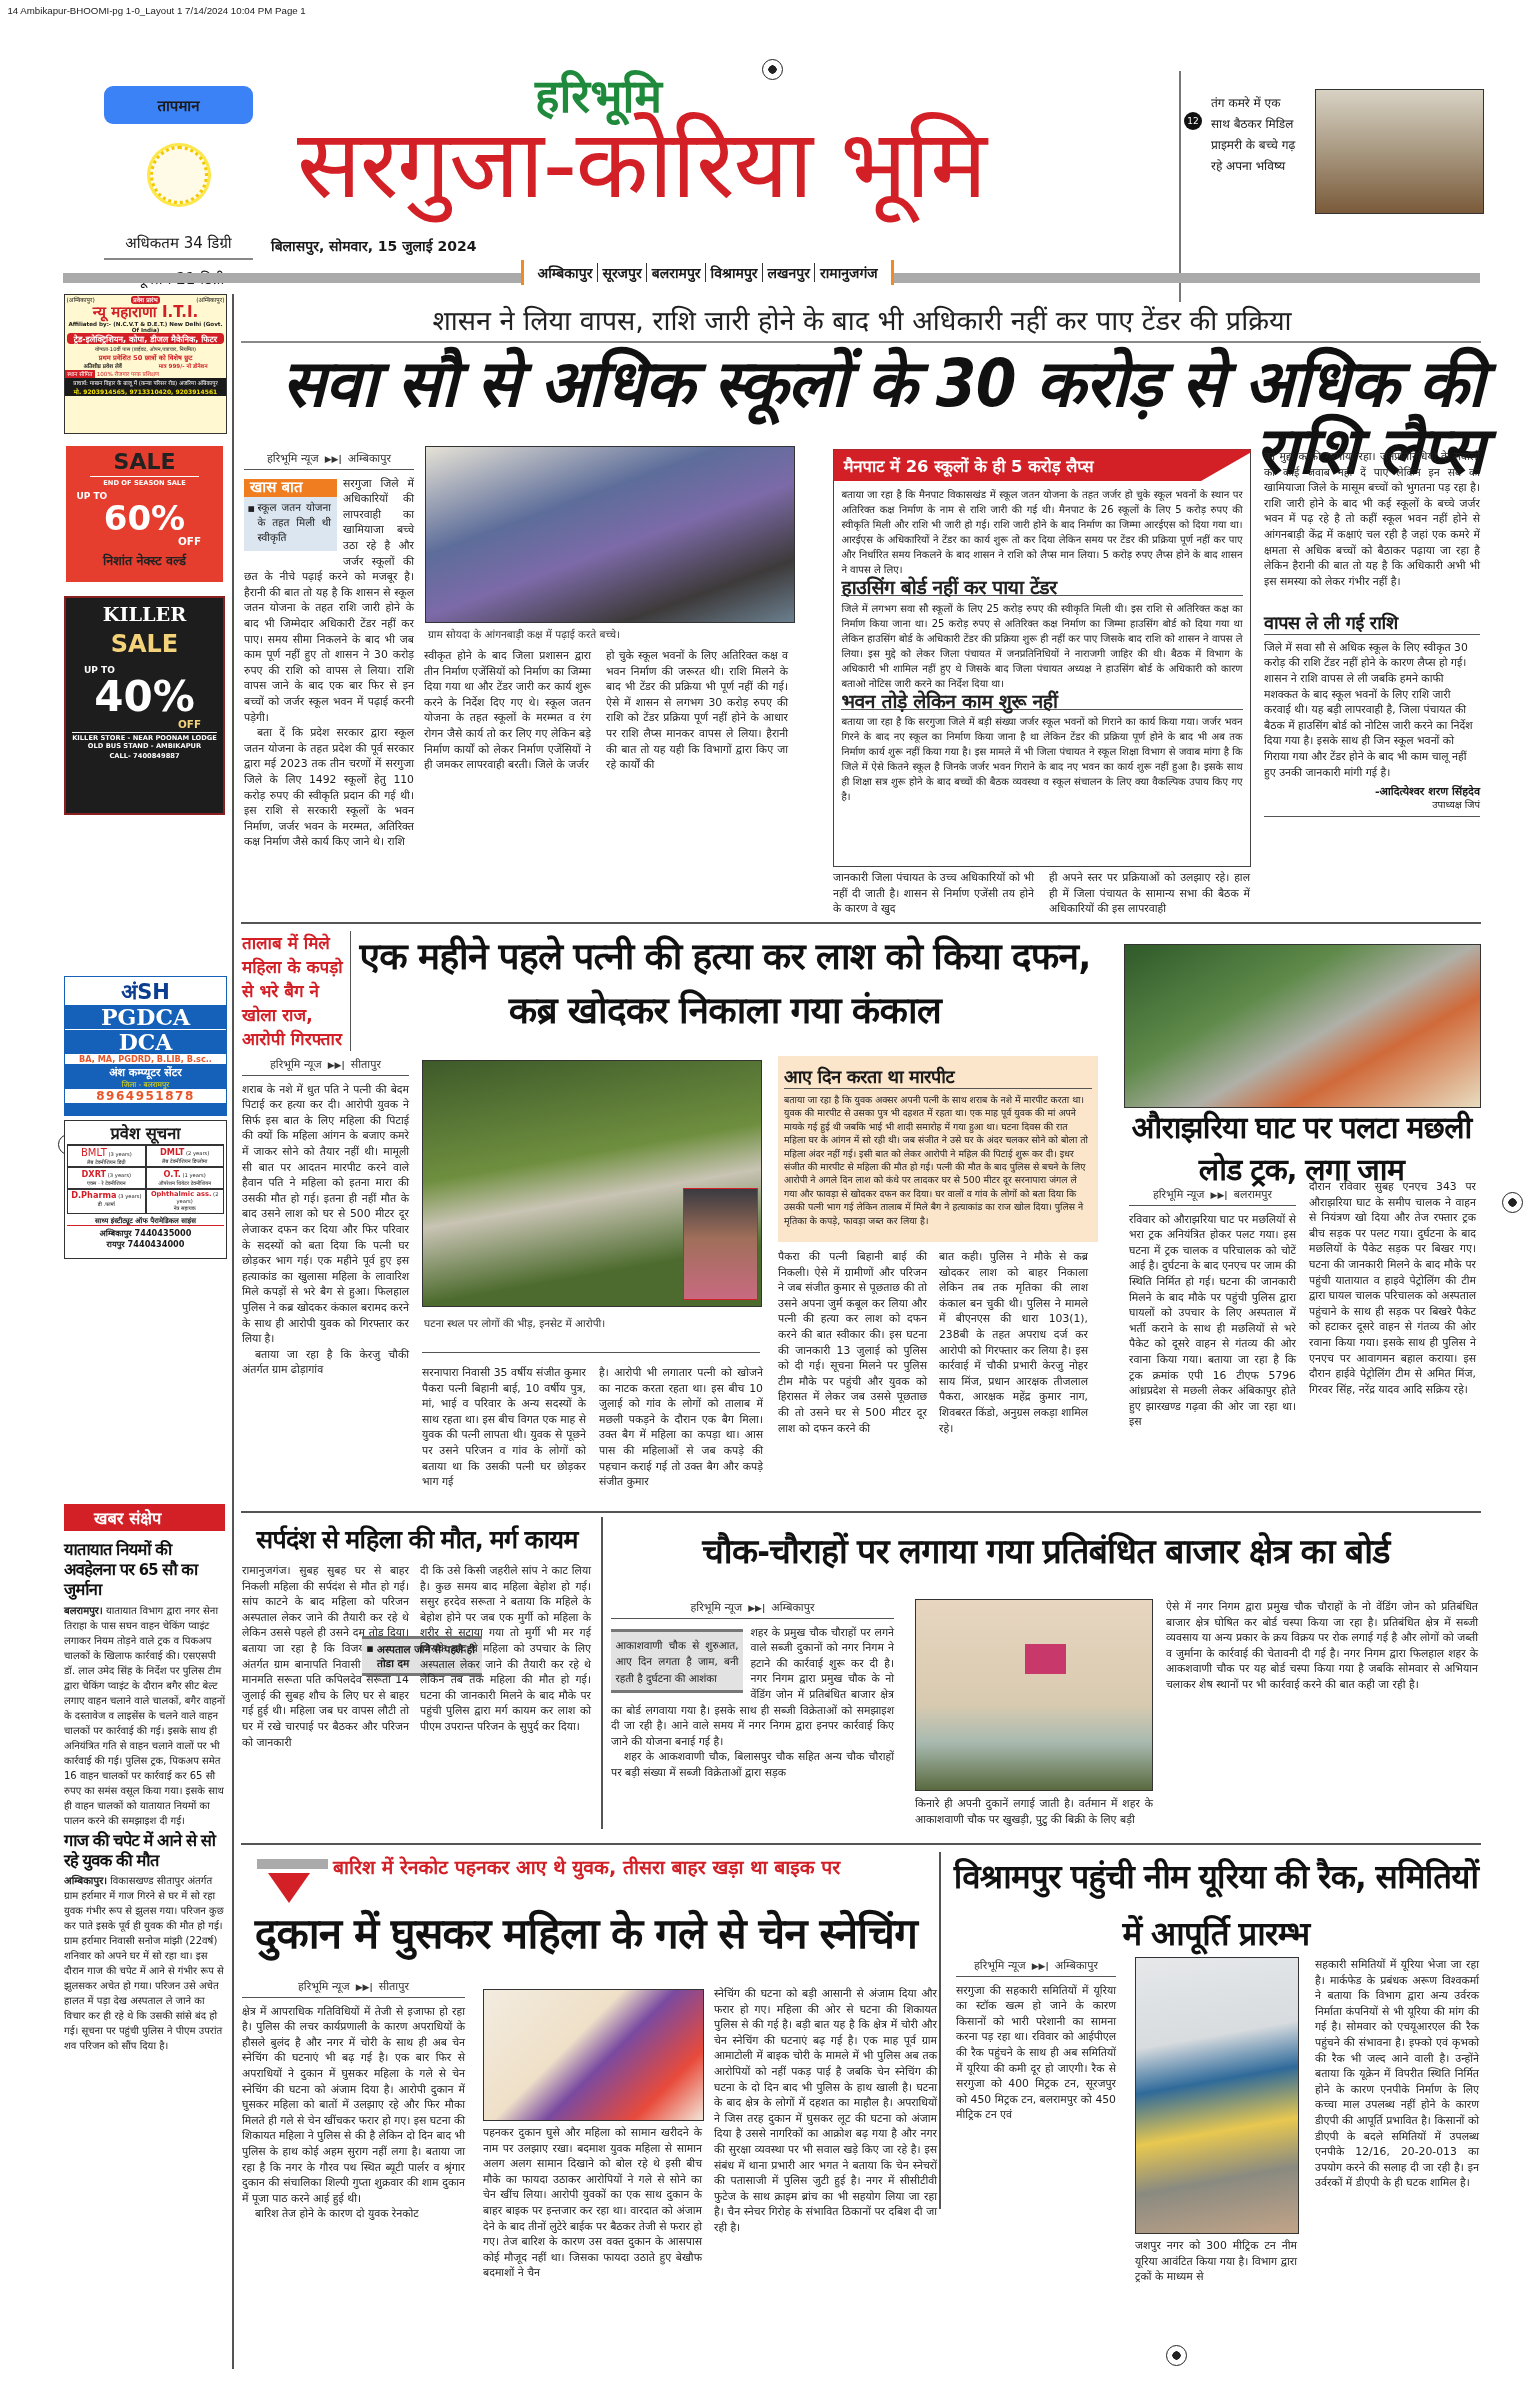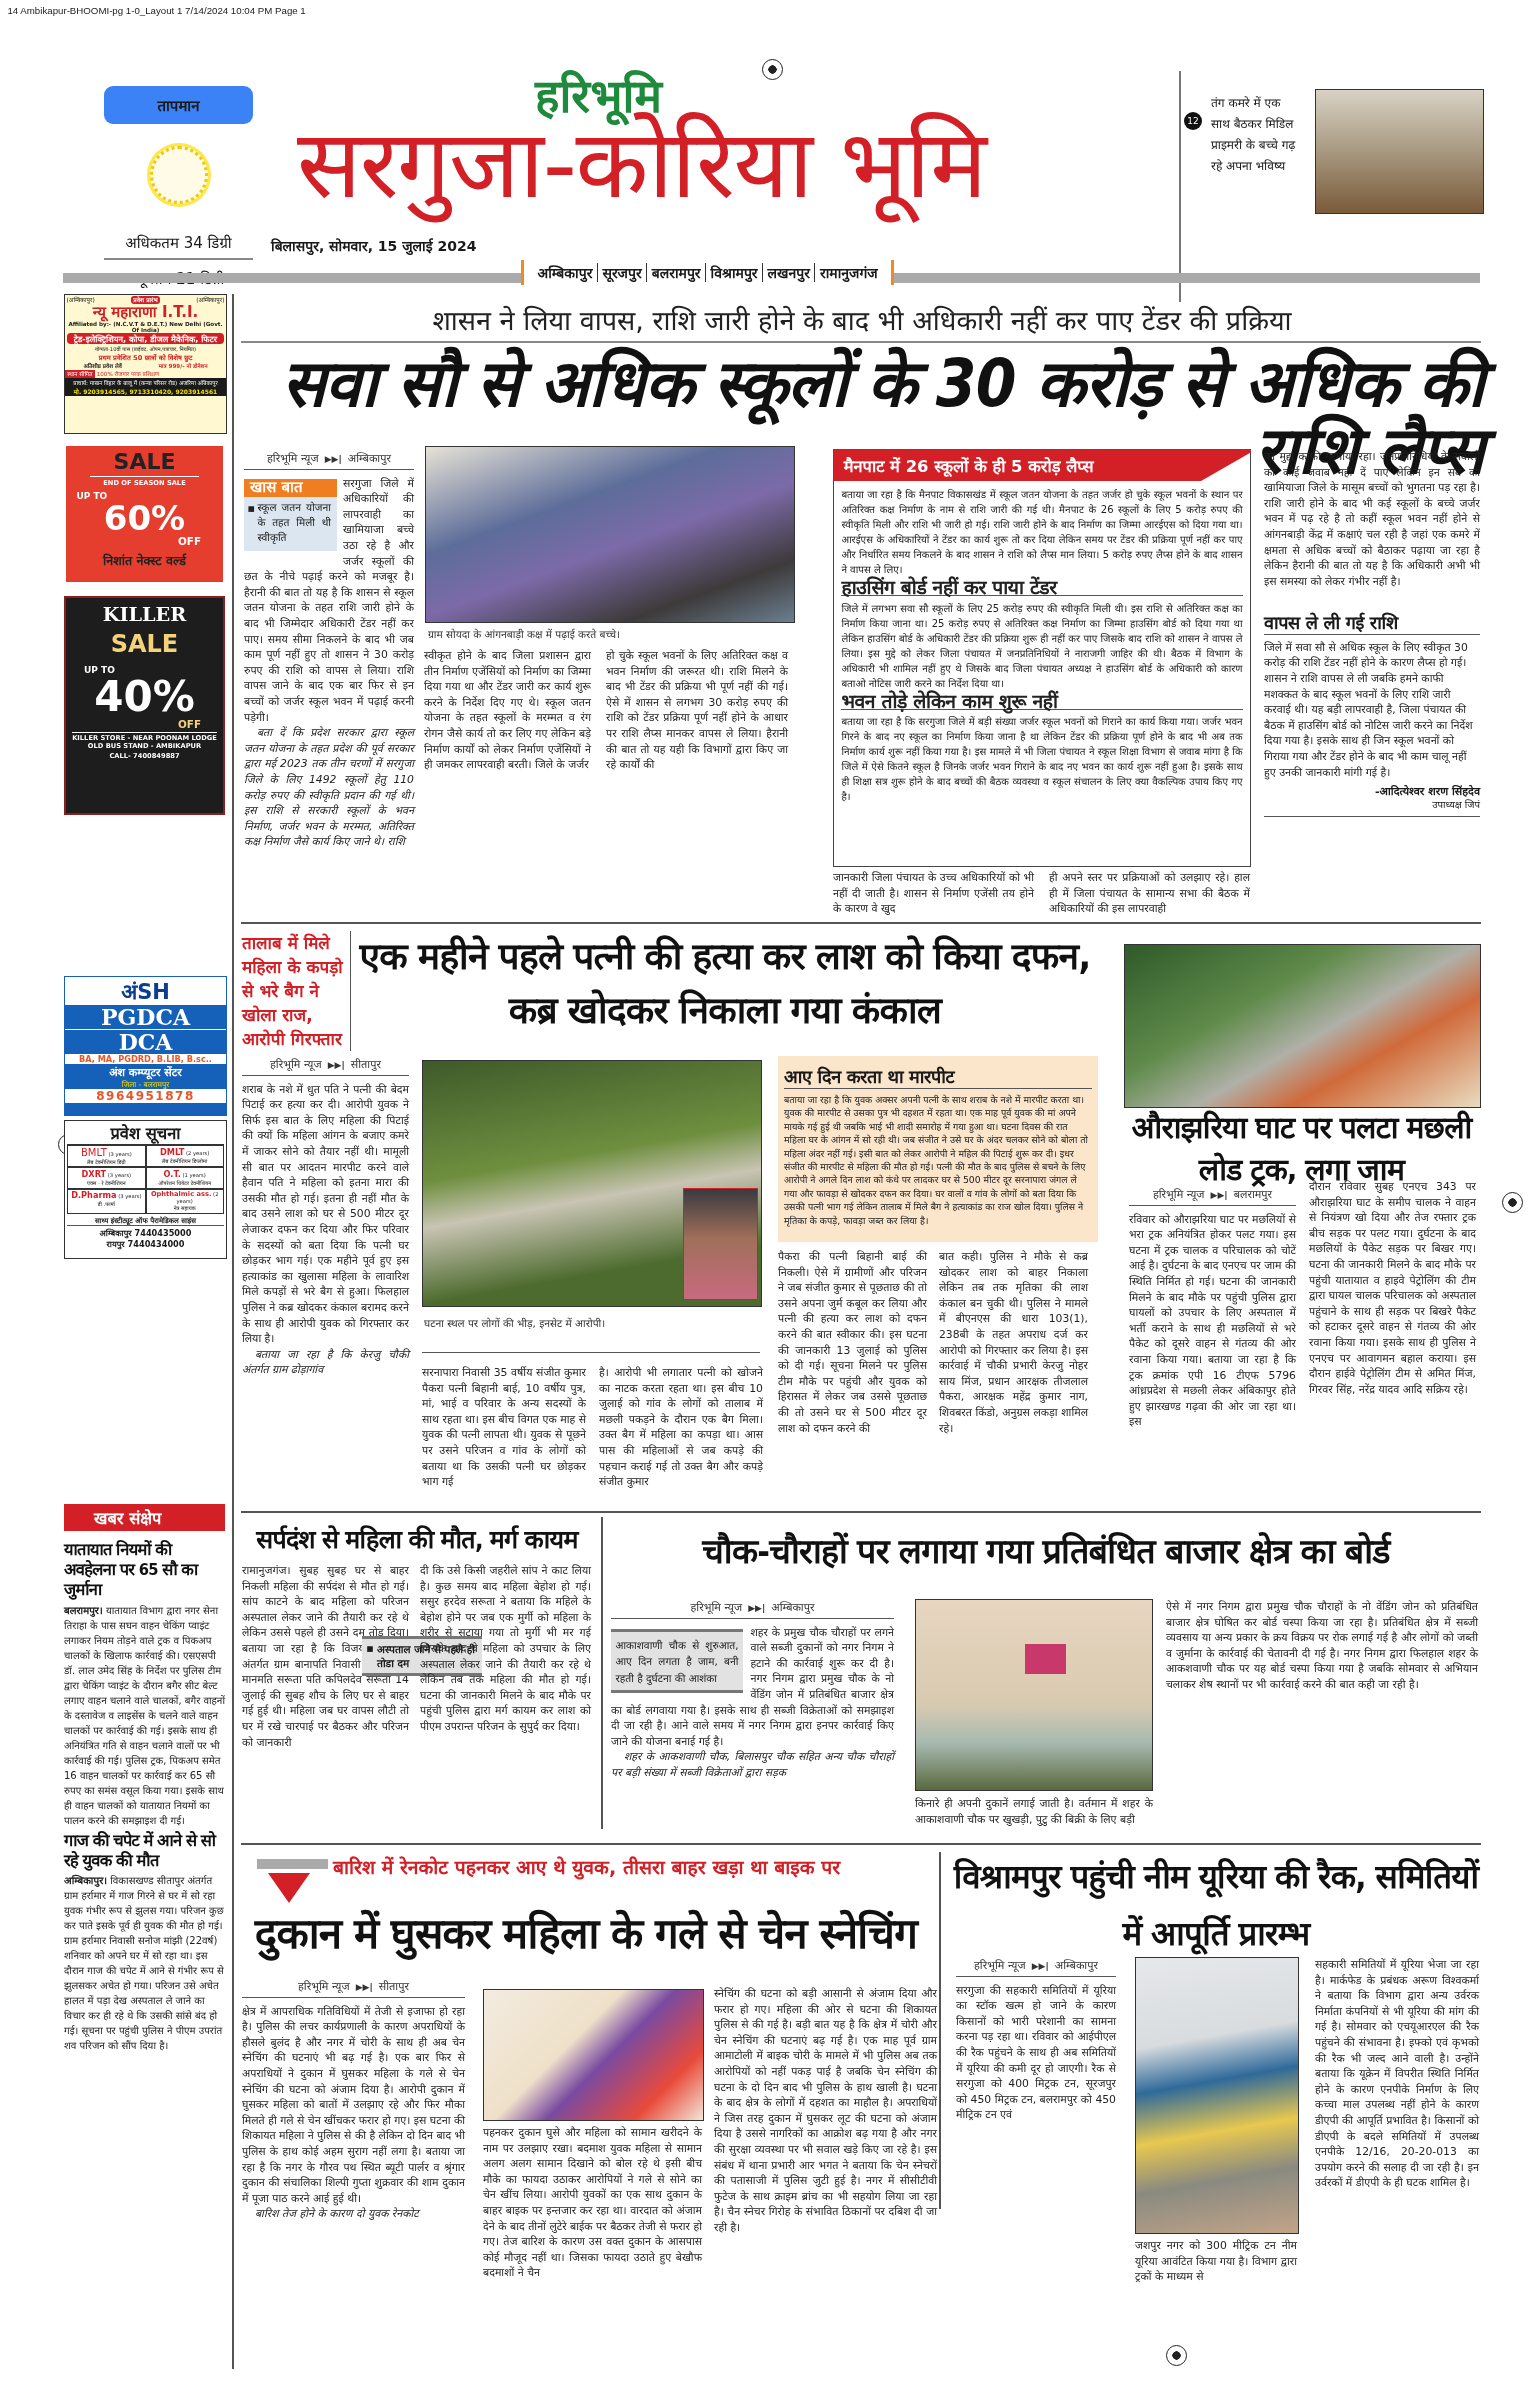--- a/index.html
+++ b/index.html
@@ -2,21 +2,21 @@
 <html style="font-size:12px"><head>
 <meta charset="utf-8">
 <style>
   html,body{margin:0;padding:0;background:#fff;}
   body{width:1537px;height:2389px;position:relative;overflow:hidden;font-family:"DejaVu Sans","Liberation Sans",sans-serif;color:#1a1a1a;}
   .abs{position:absolute;}
   .slug{left:7.4px;top:4.5px;font-size:9.7px;font-family:"Liberation Sans",sans-serif;color:#222;}
   .regmark{width:19.3px;height:19.3px;border:1.5px solid #222;border-radius:50%;background:radial-gradient(circle,#222 30%,#fff 32%);}
   .col-text{font-size:10.8px;line-height:15.6px;text-align:justify;font-family:"DejaVu Sans",sans-serif;color:#222;}
   .col-text p{margin:0 0 0 0;}
-  .col-text p+p{text-indent:1.2em;font-style:italic;}
+  .col-text p+p{text-indent:1.2em;}
   .byline{font-size:11px;color:#333;border-bottom:1.5px solid #555;padding-bottom:3.7px;margin-bottom:6px;text-align:center;font-family:"DejaVu Sans",sans-serif;}
   .byline .arr{font-weight:bold;margin:0 6px;font-size:9px;}
   .head-big{font-family:"DejaVu Sans Condensed","DejaVu Sans",sans-serif;font-weight:bold;color:#111;letter-spacing:-0.7px;}
   .photo{background:linear-gradient(135deg,#7a8a6a,#b0a48a 40%,#556b4c 70%,#8a8060);border:0.7px solid #333;}
   .caption{font-size:10.4px;color:#333;}
   .rule{background:#555;height:1.5px;}
   .redbar{background:#d31f26;color:#fff;font-weight:bold;font-family:"DejaVu Sans",sans-serif;}
   .boxed{border:1.1px solid #444;}
   .ad{overflow:hidden;font-family:"DejaVu Sans",sans-serif;text-align:center;}
   .sub-head{font-weight:bold;font-size:19.3px;border-bottom:1.5px solid #555;letter-spacing:-0.4px;margin:3px 0 4.5px 0;}

